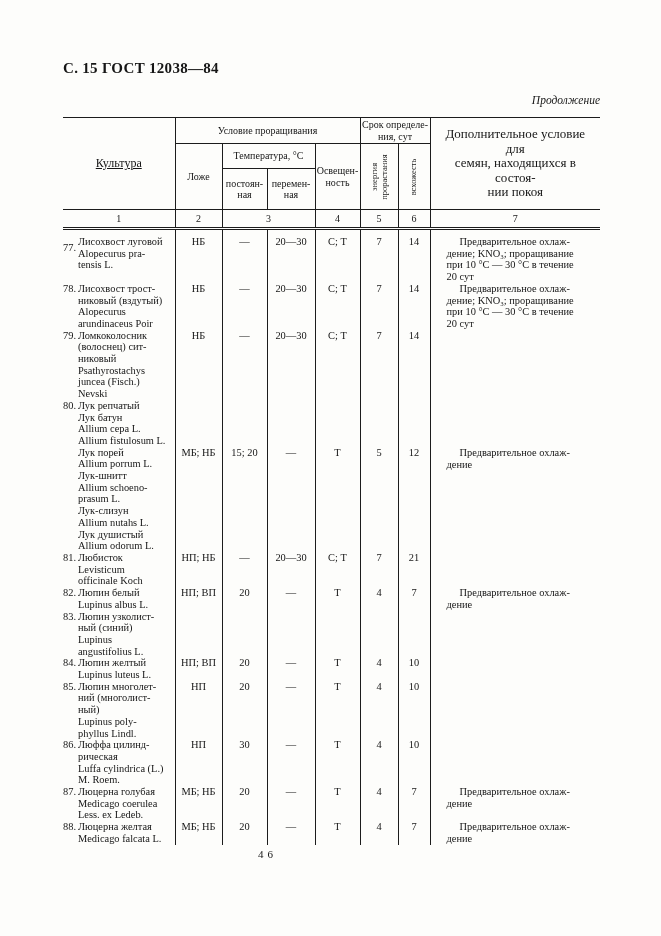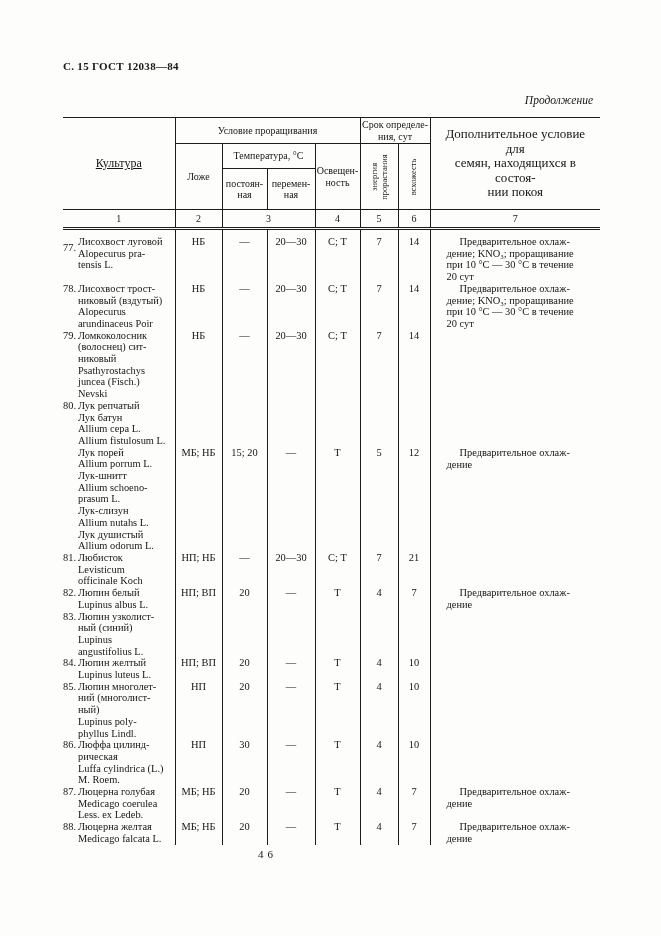--- a/index.html
+++ b/index.html
@@ -1,22 +1,22 @@
 <!DOCTYPE html>
 <html><head>
 <meta charset="utf-8">
 <style>
   html,body{margin:0;padding:0;}
   body{
     width:661px;height:936px;position:relative;overflow:hidden;
     background:#fdfdfb;color:#161616;
     font-family:"Liberation Serif","DejaVu Serif",serif;
   }
-  .doc-header{position:absolute;left:63px;top:60px;font-size:11px;font-weight:bold;letter-spacing:.3px;}
-  .continuation{position:absolute;left:56px;top:94px;width:537px;text-align:right;font-style:italic;font-size:11.5px;}
+  .doc-header{position:absolute;left:63px;top:60px;font-size:15px;font-weight:bold;letter-spacing:.3px;}
+  .continuation{position:absolute;left:63px;top:94px;width:537px;text-align:right;font-style:italic;font-size:11.5px;}
   table.gost{position:absolute;left:63px;top:117px;width:537px;border-collapse:collapse;table-layout:fixed;}
   th,td{padding:0;font-weight:normal;}
   thead th{
     border:1px solid #1c1c1c;vertical-align:middle;text-align:center;
     font-size:10px;line-height:11.5px;white-space:pre-line;
   }
   th.edge-l,td.edge-l{border-left:none !important;}
   th.edge-r,td.edge-r{border-right:none !important;}
   tr.h1{height:26px;}
   tr.h2{height:25px;}

